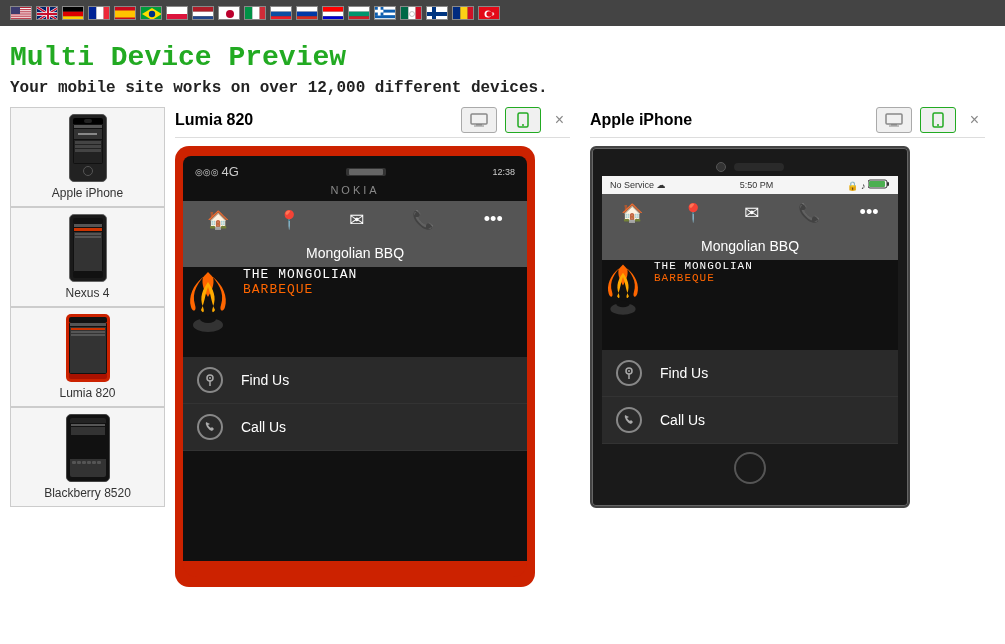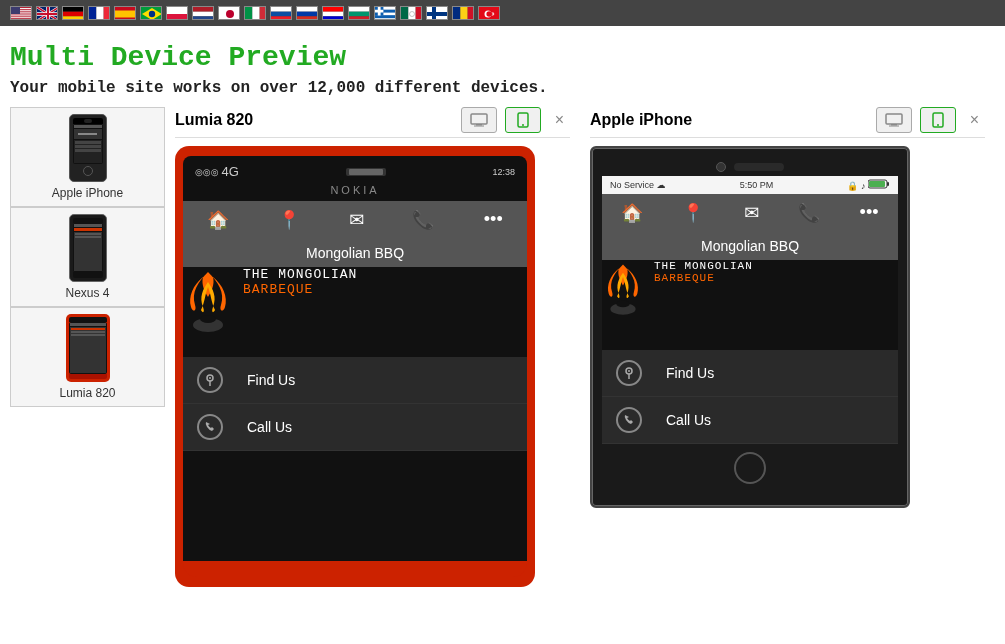--- a/index.html
+++ b/index.html
@@ -172,21 +172,21 @@
     }
     .hero-text {
       font-family: 'Courier New', monospace;
       color: #fff;
       font-size: 13px;
       letter-spacing: 1px;
     }
     .phone-menu-item {
       display: flex;
       align-items: center;
-      gap: 24px;
+      gap: 18px;
       padding: 10px 14px;
       border-bottom: 1px solid #333;
       color: #fff;
       font-size: 14px;
       background: #2a2a2a;
     }
     .menu-icon {
       width: 26px;
       height: 26px;
       border: 2px solid #888;
@@ -471,20 +471,42 @@
                 <div style="background:#555;height:2px;width:100%"></div>
                 <div style="background:#555;height:2px;width:100%"></div>
               </div>
             </div>
           </div>
           <div style="height:5px;background:#aa1100;width:100%;border-radius:0 0 2px 2px"></div>
         </div>
         <span class="device-label">Lumia 820</span>
       </div>
 
+      <div class="device-item">
+        <div class="thumb-blackberry">
+          <div style="width:100%;height:5px;background:#222;border-radius:2px 2px 0 0"></div>
+          <div class="thumb-screen" style="height:36px;flex:none">
+            <div style="background:#111;width:100%;height:100%;padding:1px;display:flex;flex-direction:column;gap:1px">
+              <div style="background:#555;height:2px;width:100%"></div>
+              <div style="background:#333;height:8px;width:100%"></div>
+            </div>
+          </div>
+          <div class="thumb-bb-keyboard">
+            <div style="display:flex;gap:1px;padding:2px;flex-wrap:wrap">
+              <div style="background:#555;height:3px;width:4px;border-radius:1px"></div>
+              <div style="background:#555;height:3px;width:4px;border-radius:1px"></div>
+              <div style="background:#555;height:3px;width:4px;border-radius:1px"></div>
+              <div style="background:#555;height:3px;width:4px;border-radius:1px"></div>
+              <div style="background:#555;height:3px;width:4px;border-radius:1px"></div>
+              <div style="background:#555;height:3px;width:4px;border-radius:1px"></div>
+            </div>
+          </div>
+        </div>
+        <span class="device-label">Blackberry 8520</span>
+      </div>
     </div>
   </div>
 
   <div class="previews">
 
     <div class="preview-column">
       <div class="device-header">
         <span class="device-name">Lumia 820</span>
         <div class="view-btn" title="Desktop view">
           <svg width="18" height="14">

